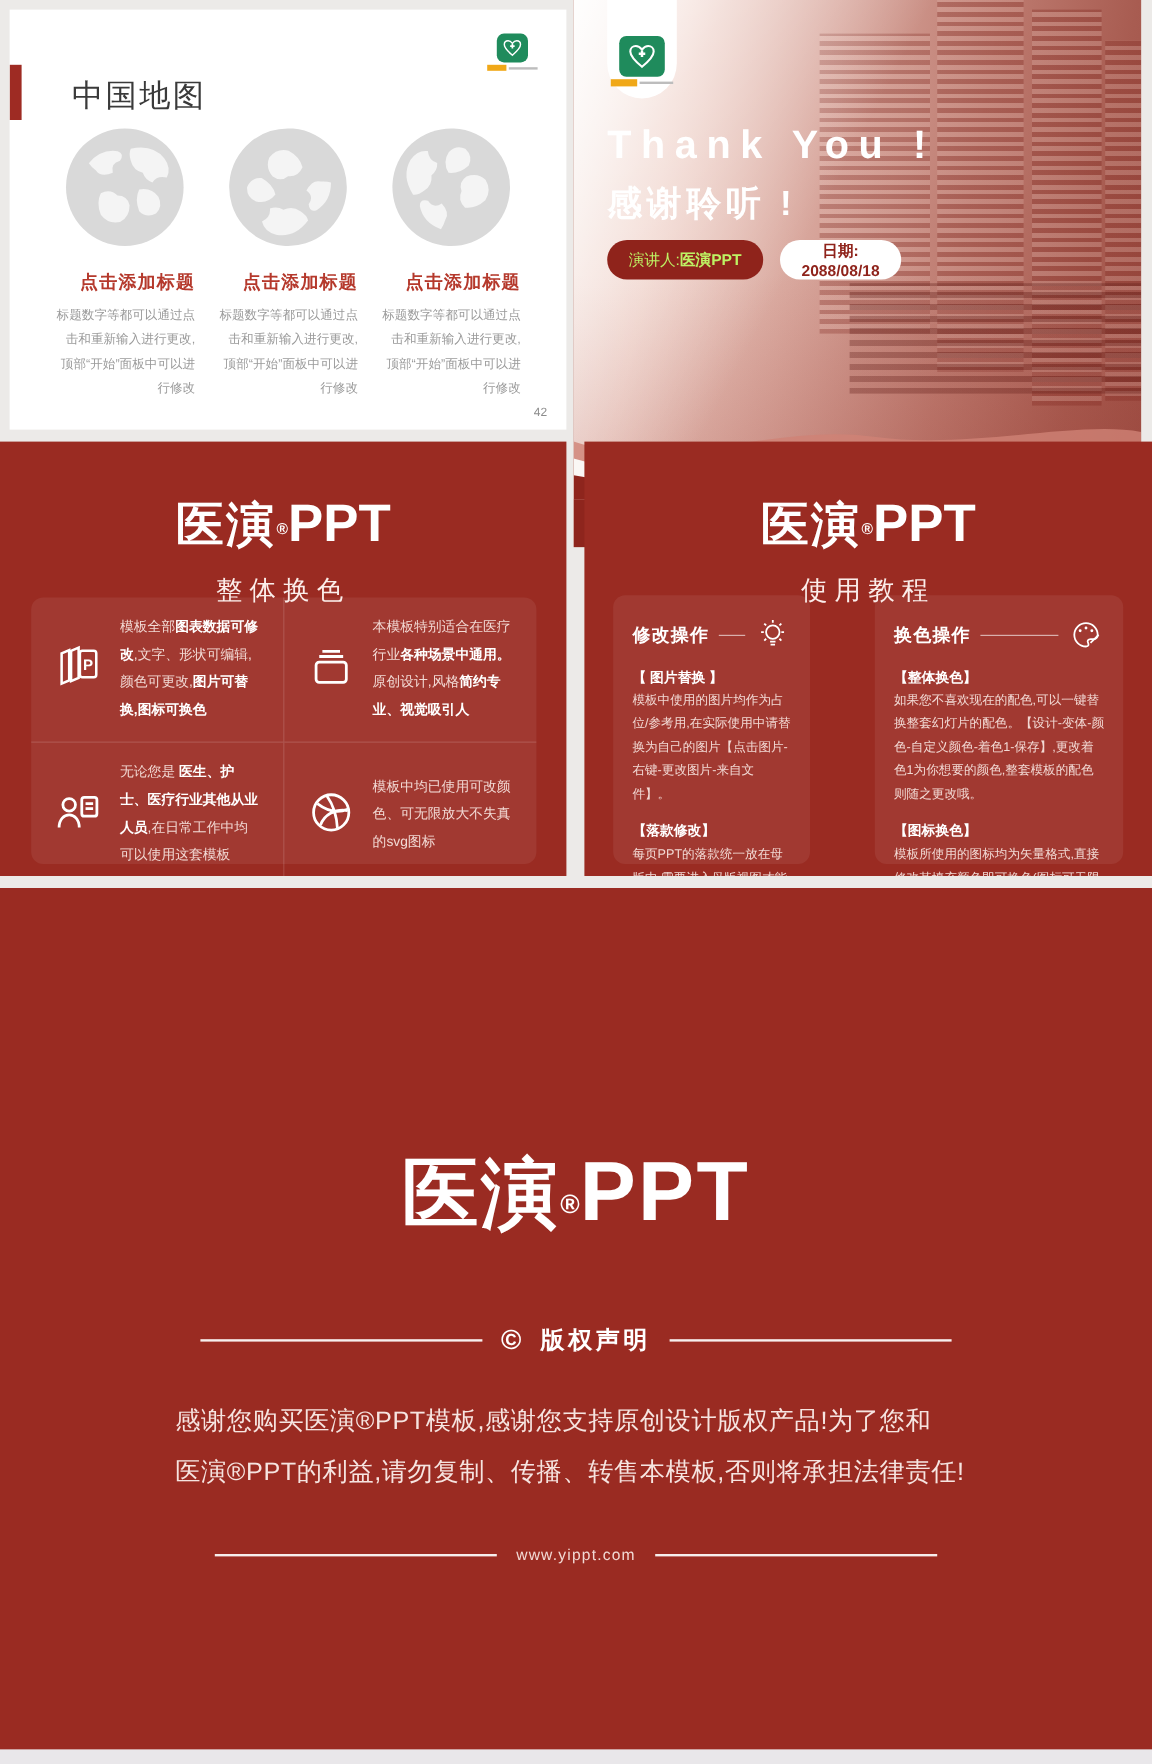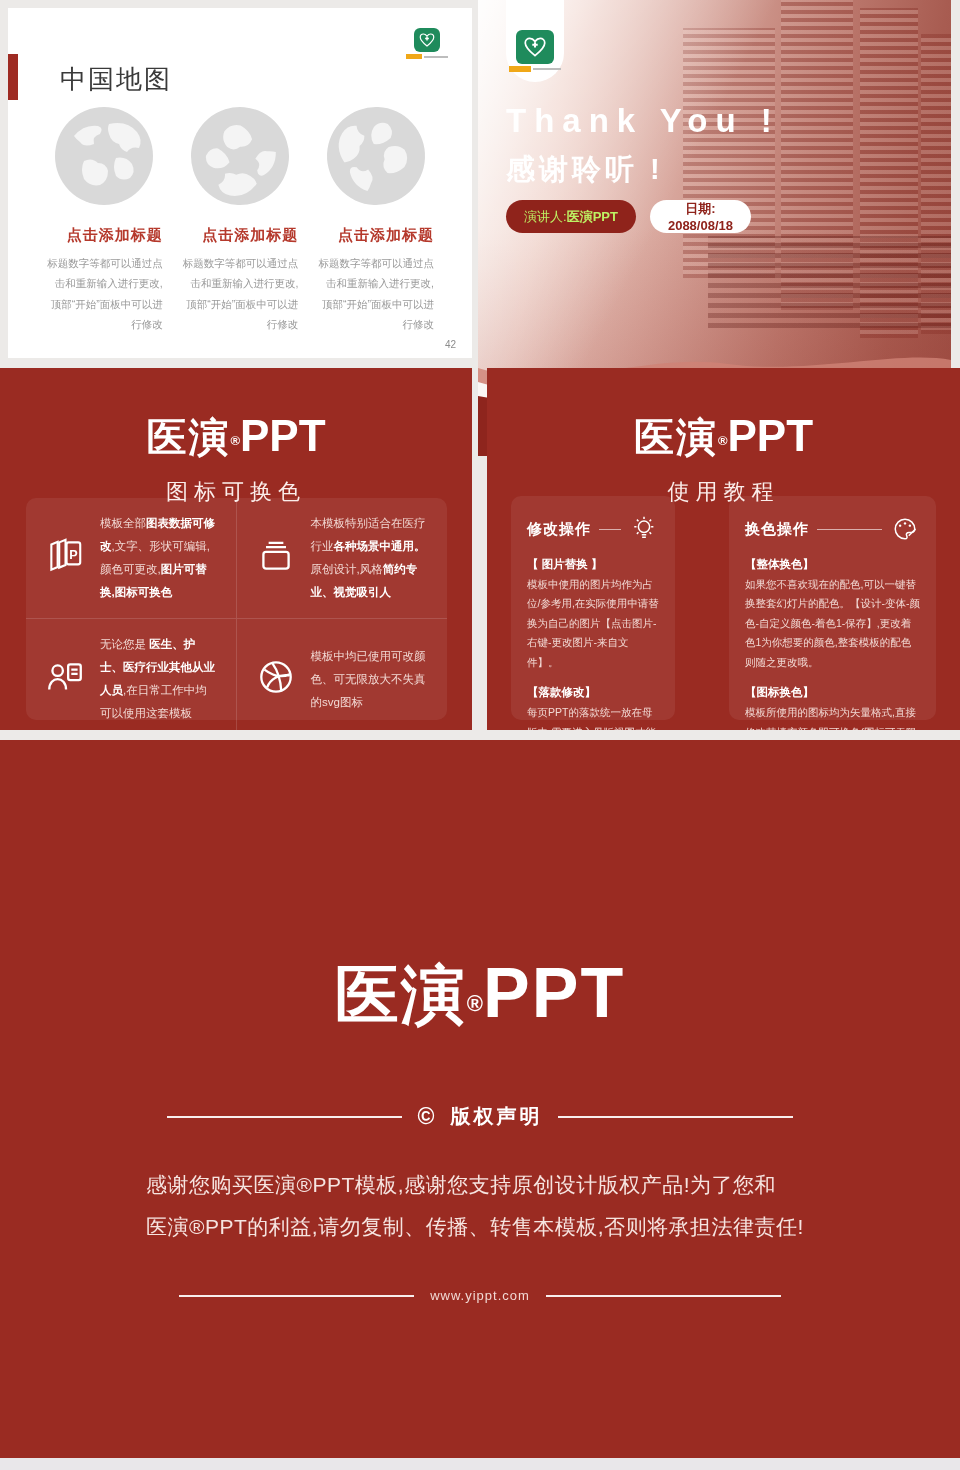--- a/index.html
+++ b/index.html
@@ -227,21 +227,21 @@
     <div class="thanks-footer">
       <span>常州市武进中医医院</span>
       <span>www.yippt.com</span>
     </div>
   </section>
 
   <section class="slide slide-desc red-slide">
     <div class="brand-logo">
       <span class="cn">医演</span><span class="reg">®</span><span class="en">PPT</span>
     </div>
-    <div class="red-subtitle">图标可换色</div>
+    <div class="red-subtitle">整体换色</div>
 
     <div class="desc-card">
       <div class="desc-cell">
         <span class="desc-icon">
           <svg viewBox="0 0 40 40" fill="none" stroke="#FFFFFF" stroke-width="2">
             <path d="M7 9 l6 -2.5 v24 l-6 2.5 z"></path>
               <path d="M14.5 7 l6 -2.5 v24 l-6 2.5 z"></path>
             <rect x="21.5" y="7" width="13" height="21" rx="2"></rect>
             <text x="28" y="22.5" font-size="12" font-weight="bold" fill="#FFFFFF" stroke="none" text-anchor="middle">P</text>
           </svg>

